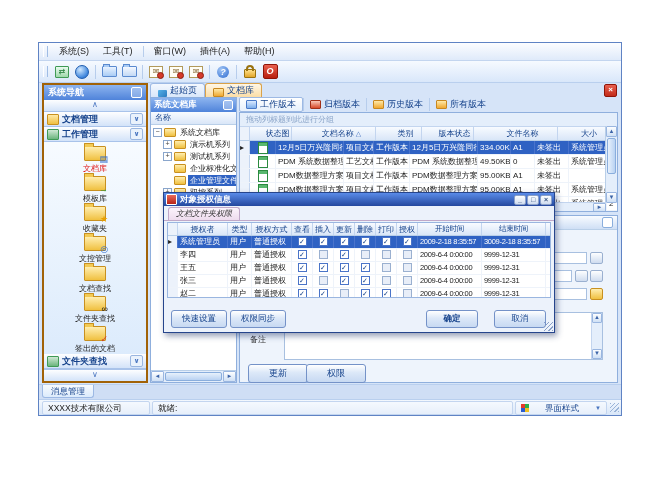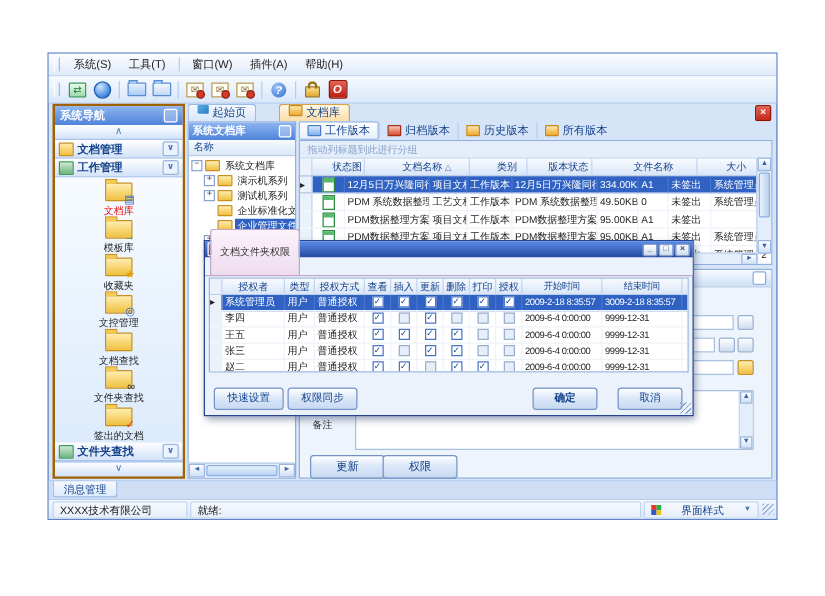--- a/index.html
+++ b/index.html
@@ -49,21 +49,21 @@
   [data-icon="doclib-folder-icon"] .ov{color:#2f6cd0;}
   [data-icon="template-folder-icon"] .ov{color:#2a9a3f;}
   [data-icon="favorites-folder-icon"] .ov{color:#e8a000;}
   [data-icon="doccontrol-folder-icon"] .ov{color:#2f6cd0;}
   [data-icon="checkout-folder-icon"] .ov{color:#d43a2a;}
   .s-label{margin-top:2px;font-size:8px;color:#222;}
   .s-item[data-accent="1"] .s-label{color:#e01010;}
   
   .workspace{position:absolute;left:111px;top:2px;right:3px;bottom:2px;}
   .doc-tabs{height:14px;display:flex;align-items:flex-end;position:relative;}
-  .dtab{height:13px;display:flex;align-items:flex-start;padding:0 7px;margin-right:18px;border:1px solid #9db9e4;border-bottom:none;border-radius:3px 3px 0 0;background:linear-gradient(#f4f8fe,#d9e7fa);color:#15428b;}
+  .dtab{height:13px;display:flex;align-items:flex-end;padding:0 7px;margin-right:0;border:1px solid #9db9e4;border-bottom:none;border-radius:3px 3px 0 0;background:linear-gradient(#f4f8fe,#d9e7fa);color:#15428b;}
   .dtab[data-active="1"]{background:linear-gradient(#fff7e6,#fbdda6);border-color:#d9a24a;}
   .dticon{width:9px;height:7px;margin-right:3px;border-radius:1px;}
   [data-icon="start-page-icon"].dticon{background:linear-gradient(135deg,#57b2e8,#2a7ac0);}
   [data-icon="doclib-tab-icon"].dticon{background:linear-gradient(#ffe9a8,#f0a830);border:1px solid #c88820;}
   .close-x{position:absolute;right:1px;top:1px;width:11px;height:11px;background:linear-gradient(#e9604f,#c22b1a);border:1px solid #8f1408;border-radius:2px;color:#fff;font-size:8px;line-height:10px;text-align:center;font-weight:bold;}
   .content-row{position:absolute;left:0;top:14px;right:0;bottom:0;display:flex;}
   
   .tree-panel{width:87px;border:1px solid #8fafdd;background:#fff;display:flex;flex-direction:column;box-sizing:border-box;}
   .tree-head{height:14px;background:linear-gradient(#8db4ef,#4f83da);color:#fff;font-weight:bold;display:flex;align-items:center;padding:0 3px;font-size:8.5px;}
   .tree-head .pin{margin-left:auto;width:8px;height:8px;border:1px solid #fff;border-radius:2px;background:rgba(255,255,255,.3);}
@@ -157,21 +157,21 @@
   .style-arrow{margin-left:3px;font-size:6px;color:#4a76c0;}
   .resize-grip{width:9px;height:9px;margin-left:2px;background:repeating-linear-gradient(135deg,#9ab4d8 0 1px,transparent 1px 3px);}
   
   .dialog{position:absolute;left:163px;top:192px;width:392px;height:141px;z-index:10;
           border:1px solid #26458c;background:#ecf2fb;box-shadow:2px 3px 6px rgba(20,40,90,.45);box-sizing:border-box;}
   .dlg-title{height:13px;background:linear-gradient(#5a8be8,#24489e);display:flex;align-items:center;padding:0 2px;color:#fff;font-weight:bold;font-size:8.5px;}
   .dlg-icon{width:9px;height:9px;background:linear-gradient(#e86a5a,#b82418);border:1px solid #fff;border-radius:1px;margin-right:3px;}
   .dlg-btns{margin-left:auto;display:flex;}
   .dlg-tbtn{width:12px;height:10px;margin-left:1px;background:linear-gradient(#fdfeff,#cfdcef);border:1px solid #8aa0c8;border-radius:2px;color:#33507e;font-size:7px;line-height:8px;text-align:center;box-sizing:border-box;}
   .dlg-tabs{height:14px;background:#ecf2fb;border-bottom:1px solid #c0a8c8;display:flex;align-items:flex-end;padding-left:4px;}
-  .dlg-tab{height:12px;line-height:12px;padding:12px 7px;background:linear-gradient(#fbf3fb,#eedcee);border:1px solid #c0a8c8;border-bottom:none;border-radius:3px 3px 0 0;font-size:8px;color:#333;}
+  .dlg-tab{height:12px;line-height:12px;padding:0 7px;background:linear-gradient(#fbf3fb,#eedcee);border:1px solid #c0a8c8;border-bottom:none;border-radius:3px 3px 0 0;font-size:8px;color:#333;font-style:italic;}
   .dlg-grid{position:absolute;left:3px;right:3px;top:29px;height:74px;background:#fff;border:1px solid #9ab6e0;overflow:hidden;}
   .pgrid-h{display:flex;height:12px;background:linear-gradient(#f8fbff,#d9e6f8);border-bottom:1px solid #b9cfe8;color:#15428b;font-size:8px;}
   .pgrid-h .hc{border-right:1px solid #c3d5ef;display:flex;align-items:center;justify-content:center;overflow:hidden;box-sizing:border-box;}
   .pgrid-r{display:flex;height:12px;font-size:8px;border-bottom:1px solid #eef3fa;align-items:center;}
   .pgrid-r .c{line-height:12px;overflow:hidden;box-sizing:border-box;padding:0 2px;border-right:1px solid #eef3fa;height:12px;}
   .pgrid-r[data-sel="1"]{background:#2f62c3;color:#fff;}
   .pgrid-r[data-sel="1"] .c{border-right-color:#4a74cc;}
   .pgrid-r .c[data-col2="ind"],.pgrid-h .hc[data-col2="ind"]{background:#ecf2fb;padding:0;}
   .pgrid-r[data-sel="1"] .c[data-col2="ind"]::after{content:"▸";color:#222;font-size:8px;}
   [data-col2="ind"]{width:10px;flex:none;}

